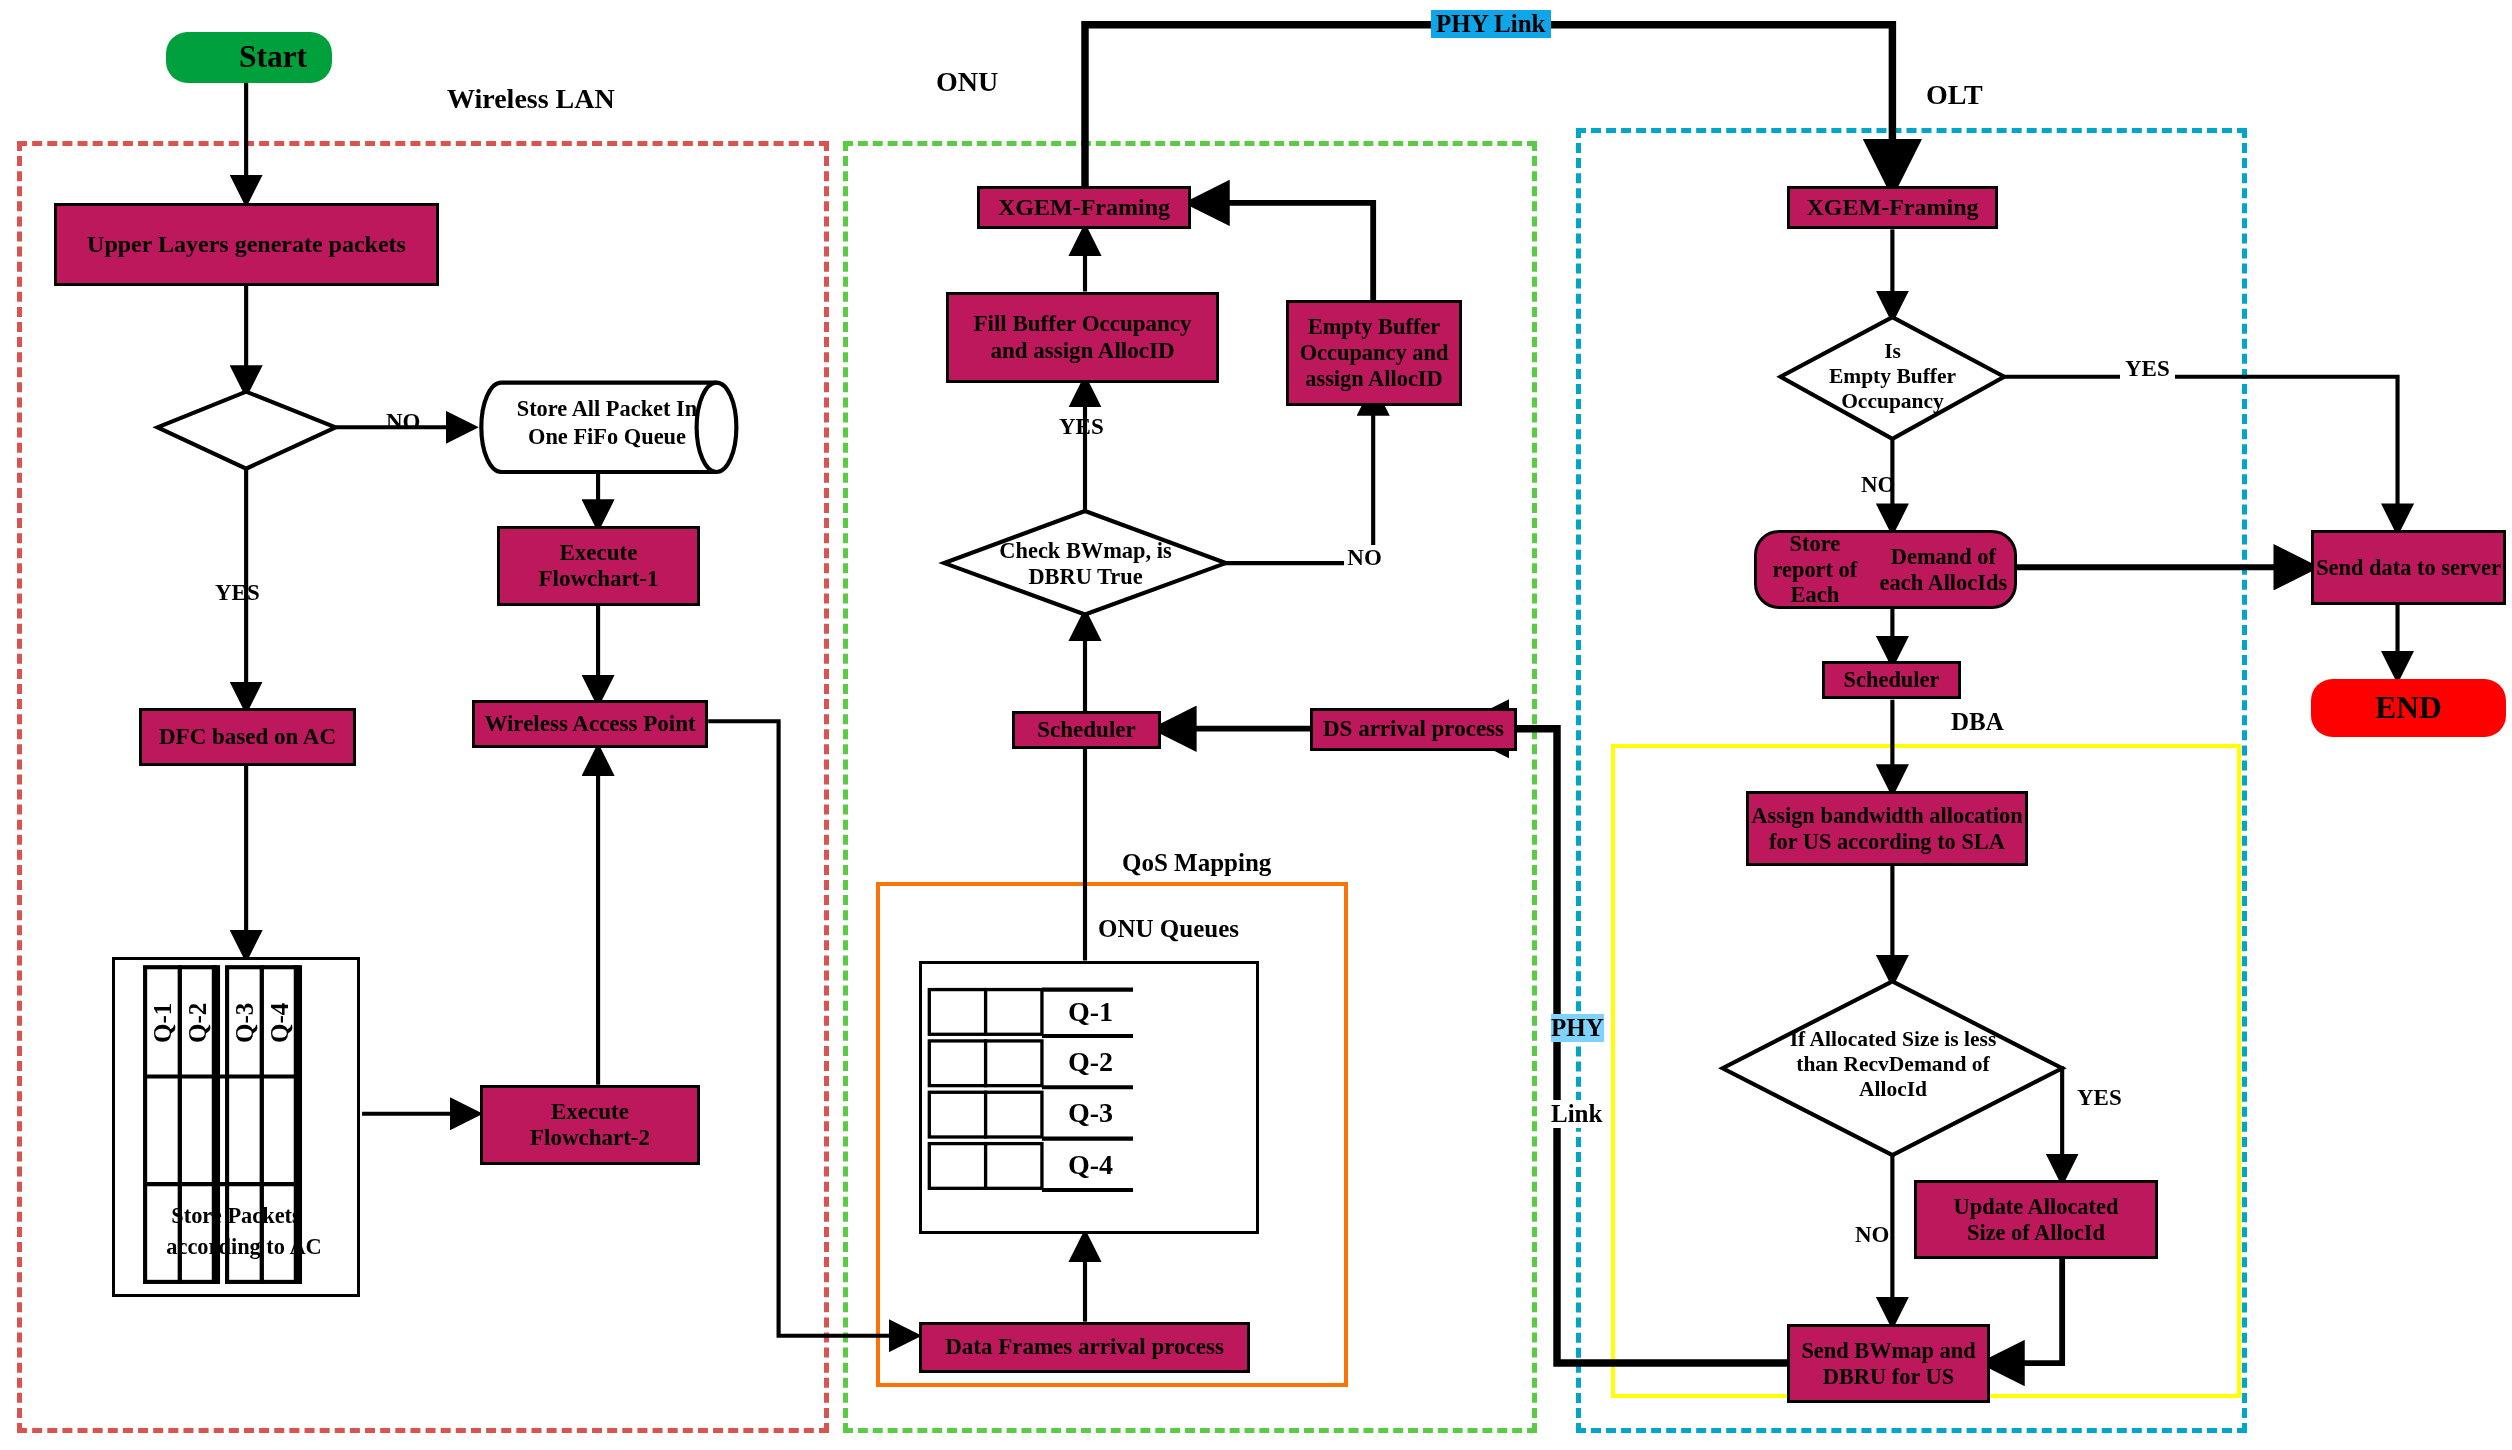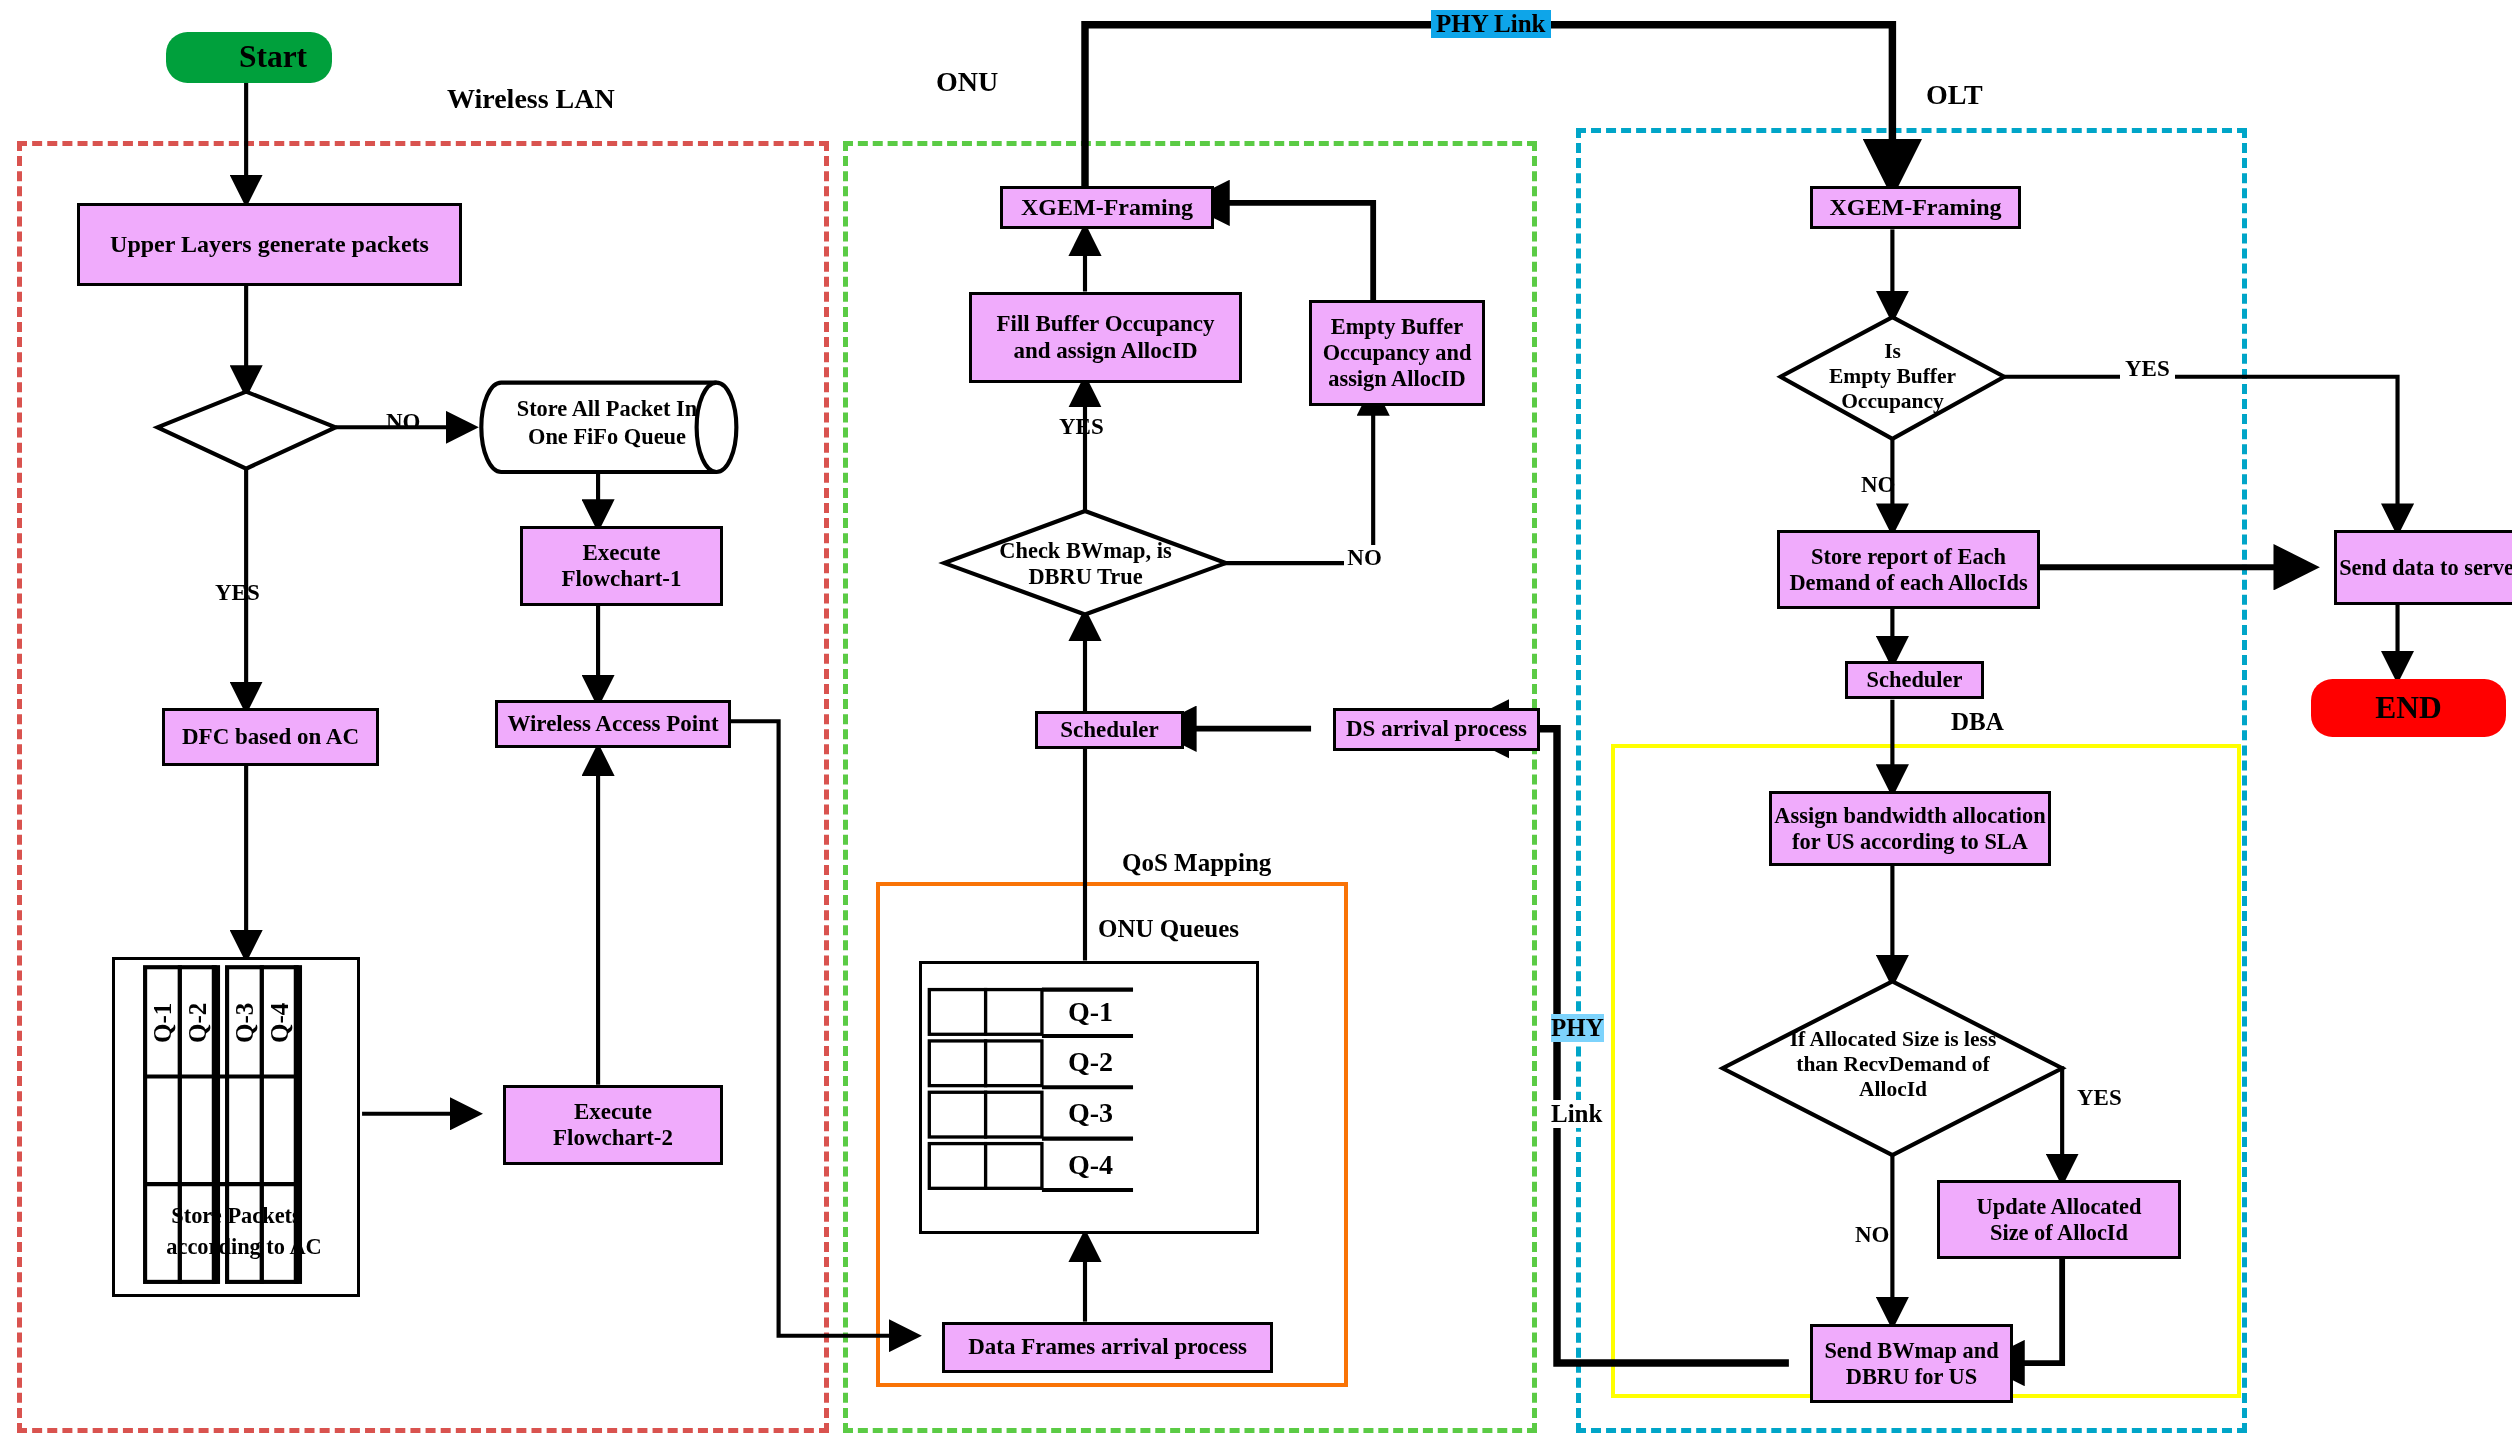--- a/index.html
+++ b/index.html
@@ -1,21 +1,21 @@
 <!DOCTYPE html>
 <html style="font-size:13.3px"><head>
 <meta charset="utf-8">
 <style>
   html,body{margin:0;padding:0;background:#ffffff;}
   #stage{position:relative;width:2512px;height:1450px;background:#fff;
          font-family:"Liberation Serif","DejaVu Serif",serif;overflow:hidden;}
   svg.layer{position:absolute;left:0;top:0;width:2512px;height:1450px;pointer-events:none;}
   .node{position:absolute;box-sizing:border-box;display:flex;align-items:center;
-        justify-content:center;text-align:center;background:#f0abfc;border:3.3px solid #000;
-        font-weight:bold;color:#000;line-height:1.15;margin-left:23px;}
+        justify-content:center;text-align:center;background:#be185d;border:3.3px solid #000;
+        font-weight:bold;color:#000;line-height:1.15;}
   .lbl{position:absolute;font-weight:bold;color:#000;white-space:nowrap;}
   .lbl.wrap{white-space:normal;text-align:center;}
   .zone{position:absolute;box-sizing:border-box;background:transparent;}
   .term{position:absolute;box-sizing:border-box;display:flex;align-items:center;
         justify-content:center;font-weight:bold;color:#000;border-radius:21.5px;}
   .diamond-txt{position:absolute;display:flex;align-items:center;justify-content:center;
                text-align:left;font-weight:bold;color:#000;line-height:1.15;}
   .qbox{position:absolute;box-sizing:border-box;border:3.3px solid #000;background:#fff;}
   .vq{position:absolute;writing-mode:vertical-rl;transform:rotate(180deg);
       font-weight:bold;color:#000;display:flex;align-items:center;justify-content:center;}
@@ -228,21 +228,21 @@
     <polygon points="2285,383 2420,455 2285,530 2150,455" fill="#fff" stroke="#000" stroke-width="5"></polygon>
   </svg>
   <div class="diamond-txt" style="left:1789px;top:332px;width:207px;height:89px;font-size:21.5px;flex-direction:column;z-index:3;">
     <span>Is</span>
     <span>Empty Buffer</span>
     <span>Occupancy</span>
   </div>
   <div class="lbl" style="left:2120px;top:356px;font-size:23px;background:#fff;padding:0 5px;">YES</div>
   <div class="lbl" style="left:1861px;top:472px;font-size:23px;">NO</div>
 
-  <div class="node" style="left:1754px;top:530px;width:263px;height:79px;font-size:22.4px;flex-direction:column;">
+  <div class="node" style="left:1754px;top:530px;width:263px;height:79px;font-size:22.4px;flex-direction:row;border-radius:25px;">
     <span>Store report of Each</span>
     <span>Demand of each AllocIds</span>
   </div>
 
   <div class="node" style="left:1822px;top:661px;width:139px;height:38px;font-size:22.4px;">Scheduler</div>
 
   <div class="node" style="left:2311px;top:530px;width:195px;height:75px;font-size:22.4px;">Send data to server</div>
 
   <div class="term" style="left:2311px;top:679px;width:195px;height:58px;background:#ff0000;font-size:31.5px;">END</div>
 

